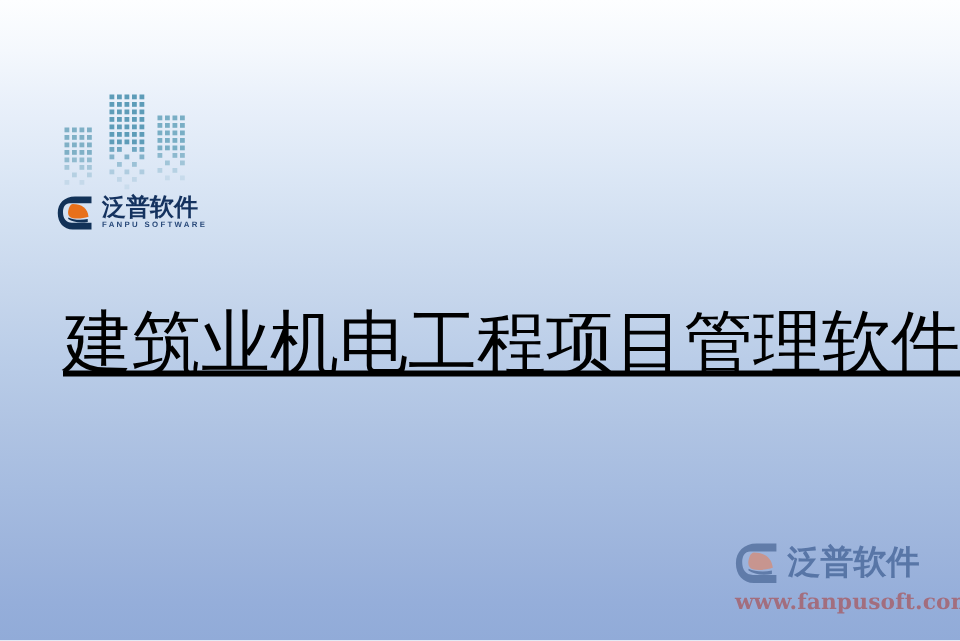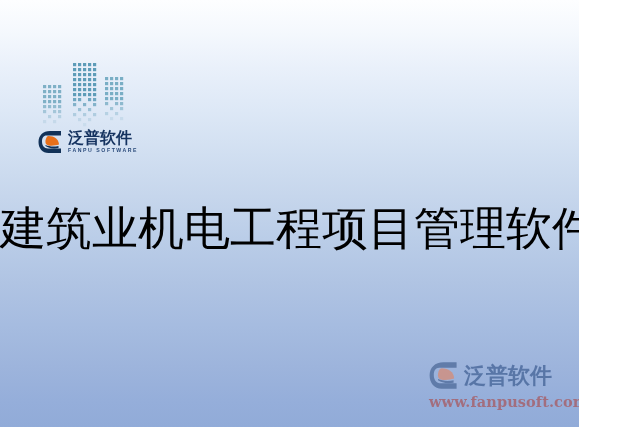--- a/index.html
+++ b/index.html
@@ -8,21 +8,21 @@
   }
   body {
     width: 640px;
     height: 427px;
     overflow: hidden;
     font-family: "Liberation Sans", sans-serif;
   }
 
   #banner {
     position: relative;
-    width: 579px;
+    width: 640px;
     height: 427px;
     background: linear-gradient(to bottom,
         #fdfeff 0%,
         #f4f8fd 8%,
         #e9f0fa 16%,
         #dde8f6 26%,
         #d1dff1 36%,
         #c6d6ec 46%,
         #bacde8 56%,
         #b0c4e3 66%,
@@ -90,21 +90,22 @@
     margin-top: 2px;
     white-space: nowrap;
   }
 
   
   #headline {
     position: absolute;
     left: 0;
     top: 203px;
     width: 640px;
-    text-align: left;
+    text-align: right;
+    text-decoration: underline;
   }
 
   .headline-line {
     font-family: "DejaVu Serif", "Liberation Serif", serif;
     font-size: 46px;
     line-height: 51px;
     color: #000000;
     letter-spacing: 0px;
     white-space: nowrap;
   }

